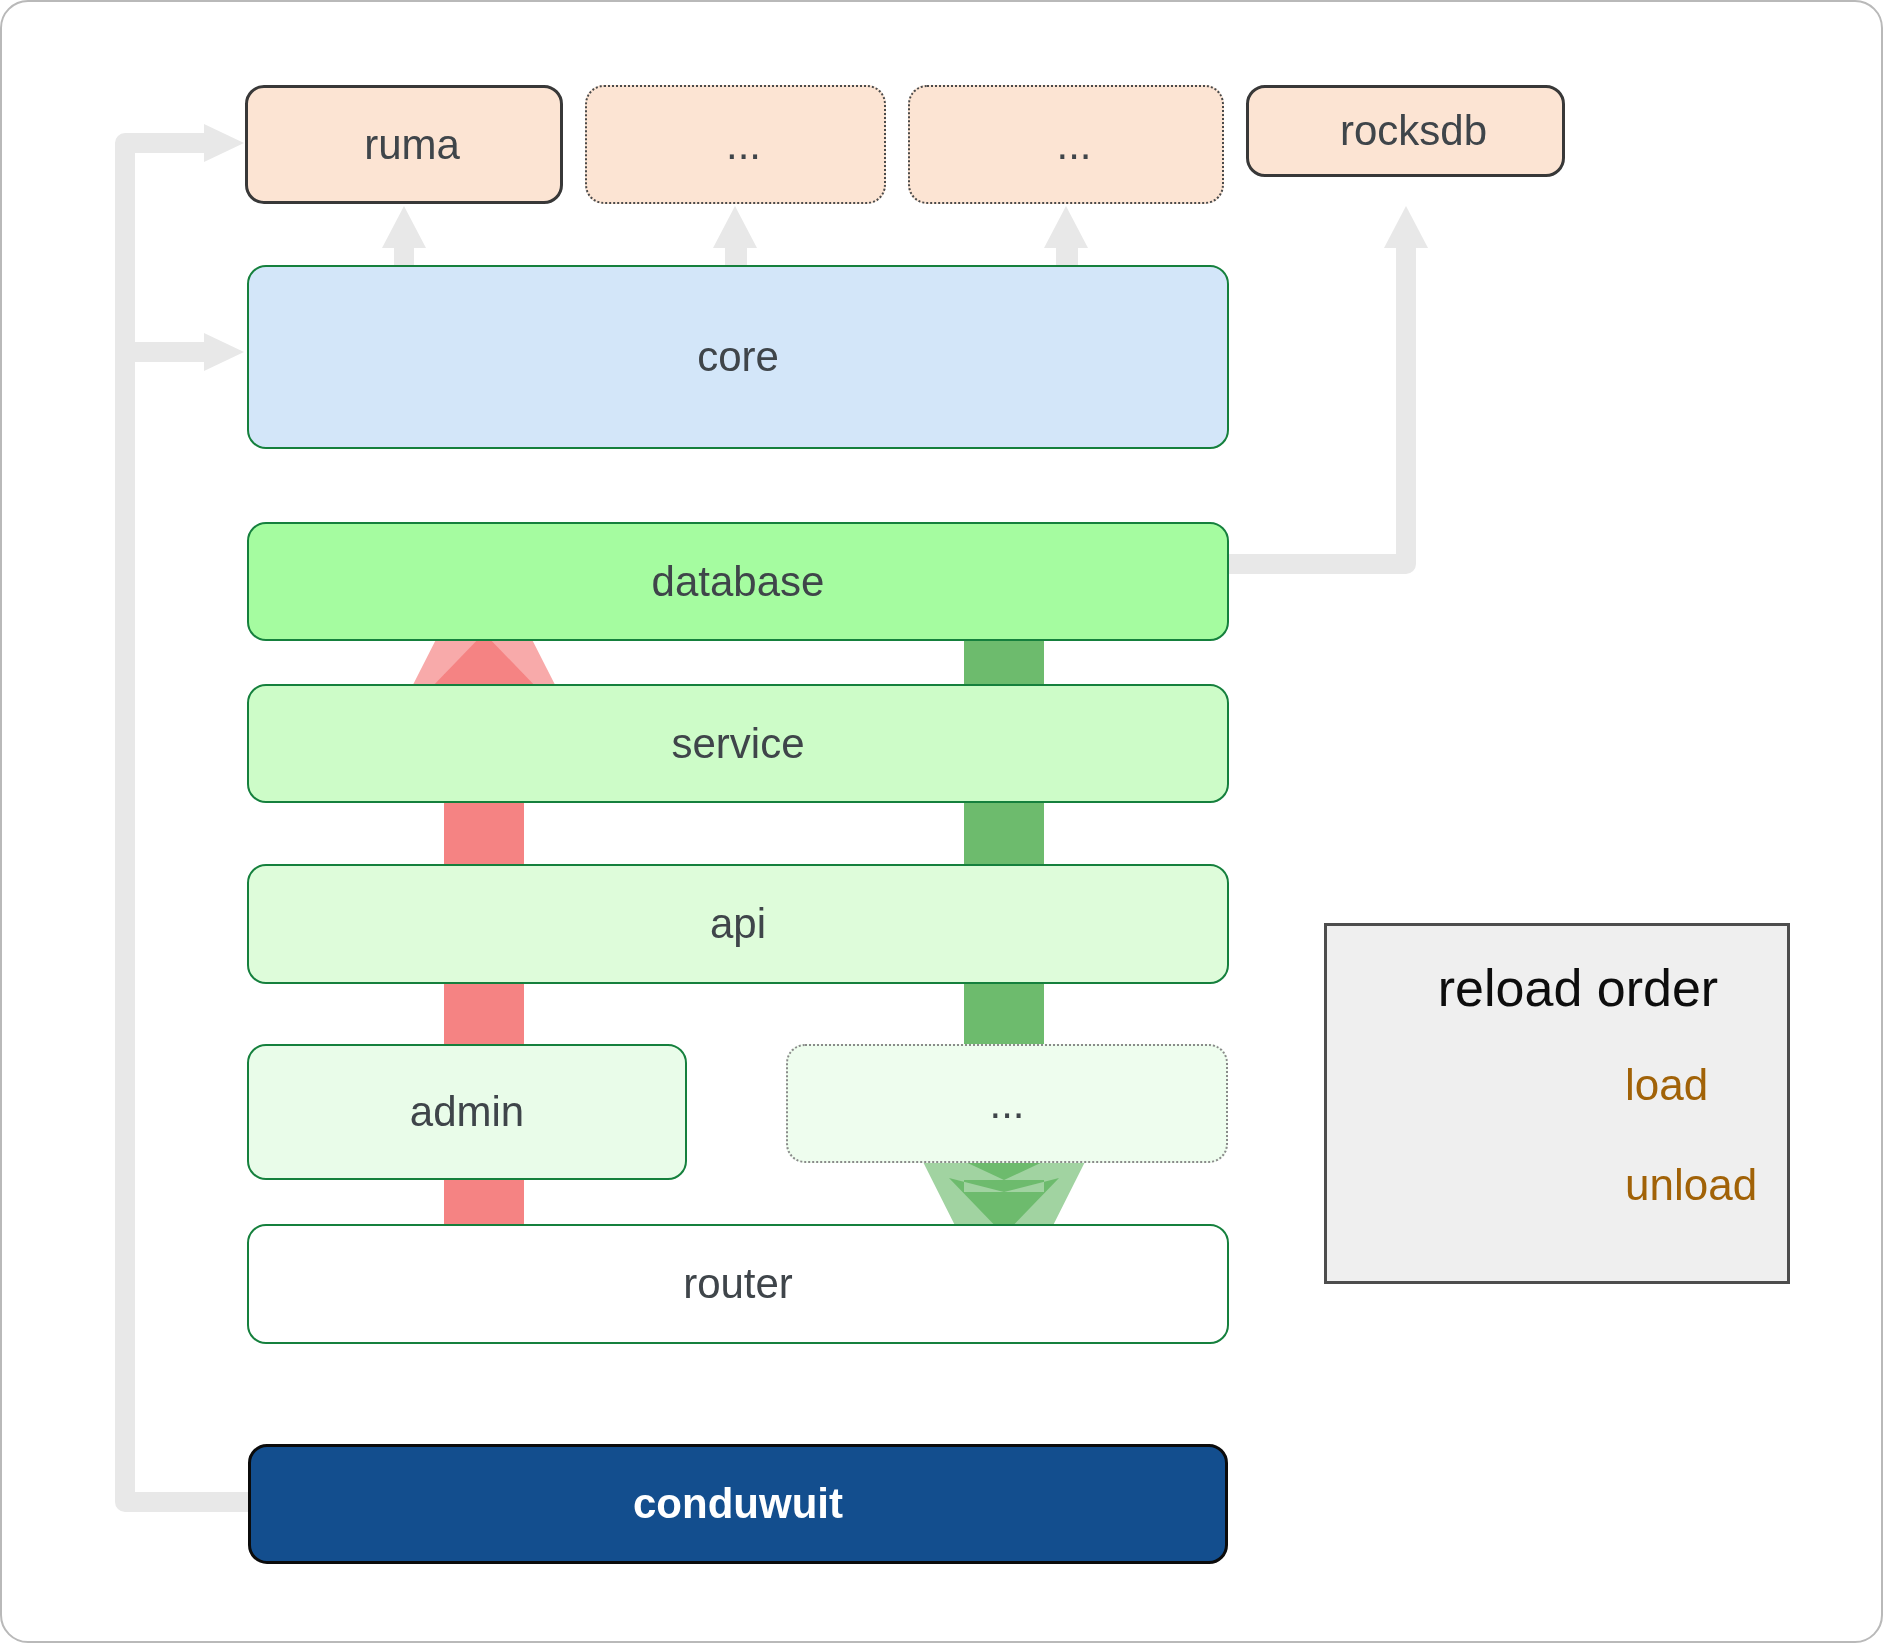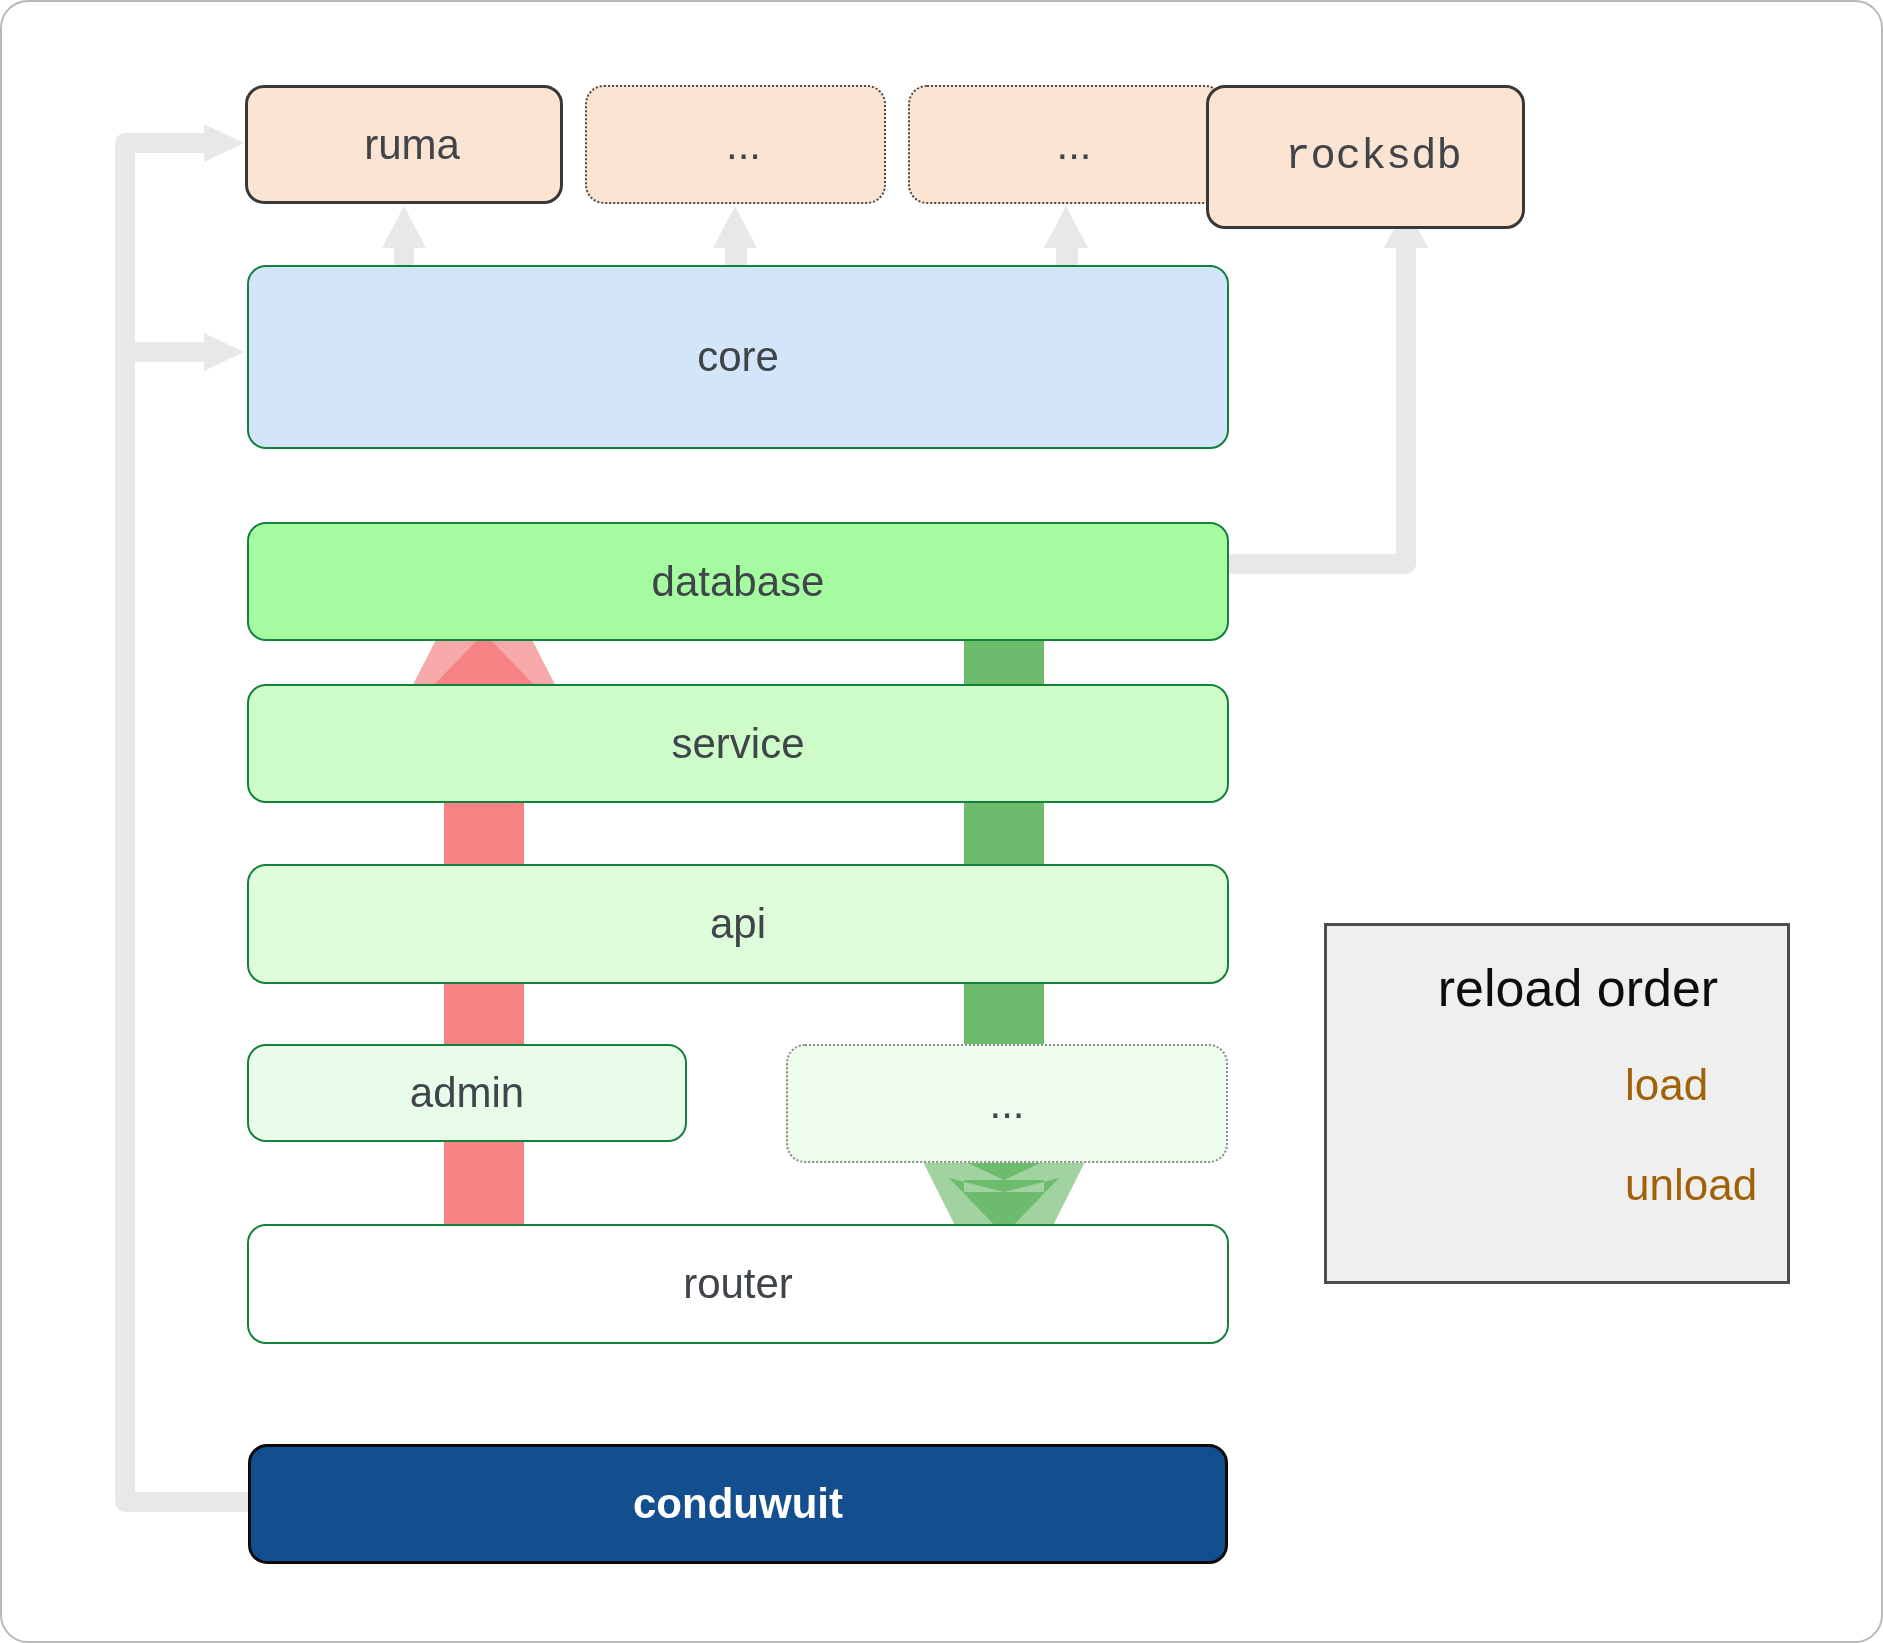--- a/index.html
+++ b/index.html
@@ -23,26 +23,26 @@
   }
   .peach{background:#fce4d3;padding-left:16px;}
   .solid-dark{border:3px solid #383838;}
   .dotted-dark{border:2px dotted #4a4a4a;}
   .gray-border{border:2px solid #15803d;}
   .dotted-gray{border:2px dotted #8a8a8a;}
 
   #box-ruma   {left:243px;top:83px;width:318px;height:119px;}
   #box-dots1  {left:583px;top:83px;width:301px;height:119px;}
   #box-dots2  {left:906px;top:83px;width:316px;height:119px;}
-  #box-rocksdb{left:1204px;top:83px;width:319px;height:144px;font-family:Liberation Mono, monospace;}
+  #box-rocksdb{left:1244px;top:83px;width:319px;height:92px;}
   #box-core     {left:245px;top:263px;width:982px;height:184px;background:#d3e6f9;}
   #box-database {left:245px;top:520px;width:982px;height:119px;background:#a5fca0;}
   #box-service  {left:245px;top:682px;width:982px;height:119px;background:#cdfcc8;}
   #box-api      {left:245px;top:862px;width:982px;height:120px;background:#defcda;}
-  #box-admin    {left:245px;top:1042px;width:440px;height:98px;background:#e9fce9;}
+  #box-admin    {left:245px;top:1042px;width:440px;height:136px;background:#e9fce9;}
   #box-dots3    {left:784px;top:1042px;width:442px;height:119px;background:#eefdee;}
   #box-router   {left:245px;top:1222px;width:982px;height:120px;background:#ffffff;}
   #box-conduwuit{left:246px;top:1442px;width:980px;height:120px;background:#134e8e;
                  border:3px solid #0b0b0b;color:#ffffff;font-weight:bold;}
 
   #legend{
     position:absolute;left:1322px;top:921px;width:466px;height:361px;
     box-sizing:border-box;background:#efefef;border:3px solid #4d4d4d;
   }
   #legend-title{

